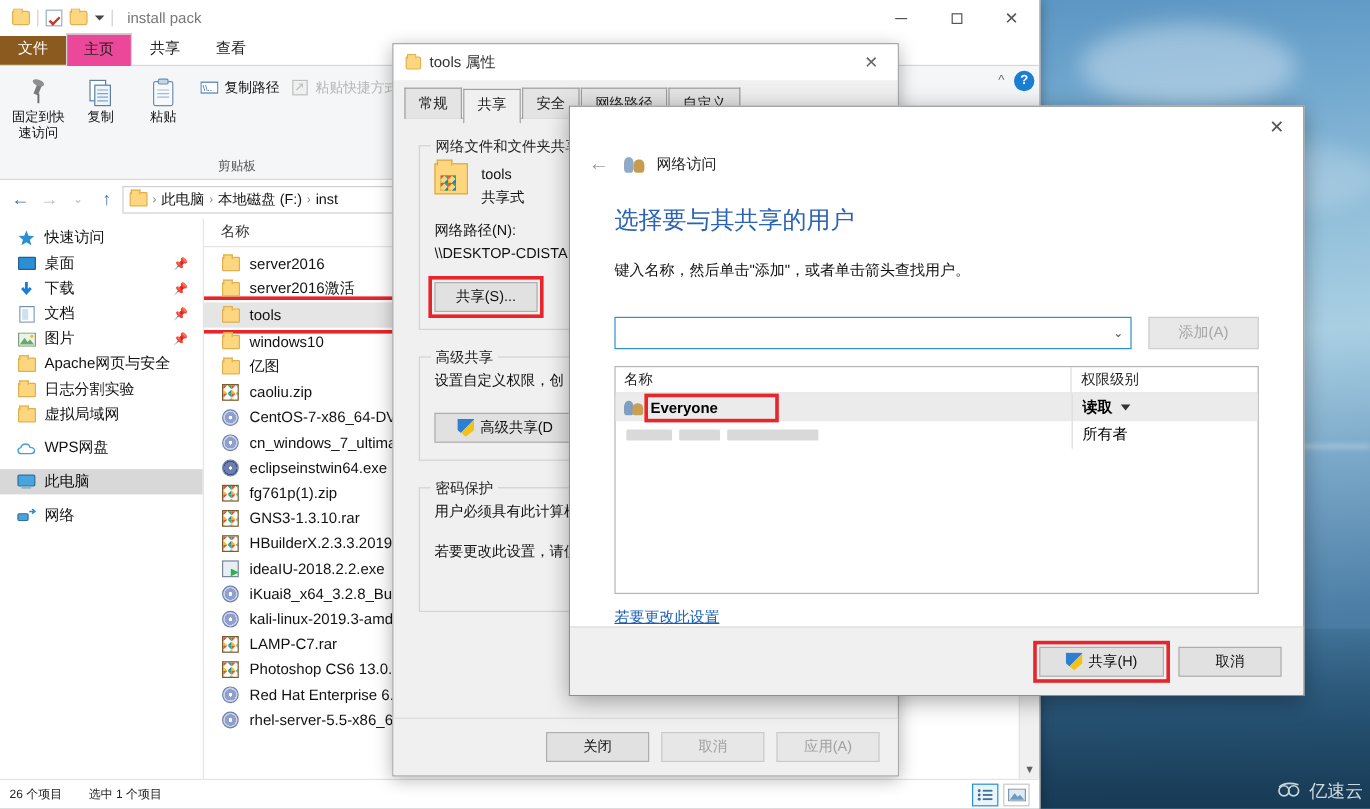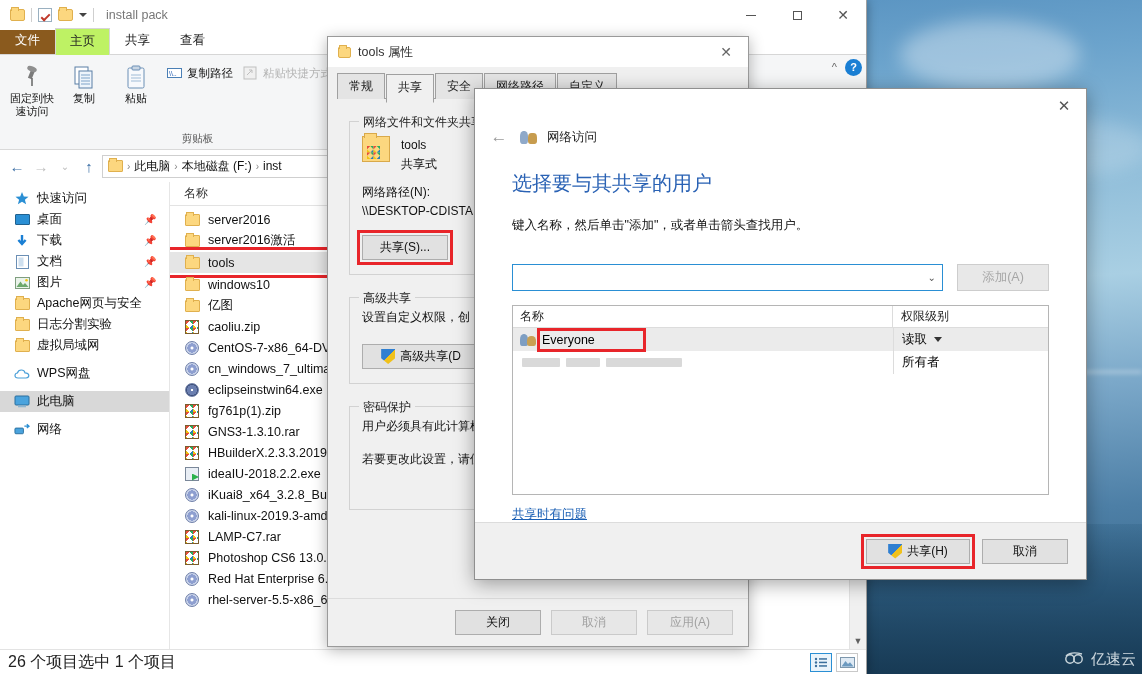--- a/index.html
+++ b/index.html
@@ -37,21 +37,21 @@
   .win-ctrls { position:absolute; right:0; top:0; display:flex; }
   .win-btn { width:46px;height:30px;display:flex;align-items:center;justify-content:center;color:#555;font-size:12px; }
   .glyph-min{width:10px;height:1px;background:#555;}
   .glyph-max{width:9px;height:9px;border:1px solid #555;}
   .glyph-x{font-size:14px;line-height:1;color:#555;}
 
   
   .ribbon-tabs { height:25px; display:flex; align-items:flex-end; background:#fff; border-bottom:1px solid #d6d6d6; }
   .rtab { padding:4px 14px 5px; font-size:12.5px; color:#222; border:1px solid transparent; border-bottom:none; }
   .rtab.file { background:#8a5a1e; color:#fff; }
-  .rtab.active { background:#bef264; border-color:#d6d6d6; position:relative; top:1px; }
+  .rtab.active { background:#ec4899; border-color:#d6d6d6; position:relative; top:1px; }
 
   .ribbon { height:95px; background:#f5f6f7; border-bottom:1px solid #d9d9d9; display:flex; position:relative; }
   .rgroup { display:flex; flex-direction:column; justify-content:space-between; padding:5px 6px 2px; border-right:1px solid #e1e1e1; }
   .rgroup-label{ font-size:10.5px; color:#555; text-align:center; padding-bottom:1px;}
   .rrow{display:flex;align-items:flex-start;}
   .rbtn{display:flex;flex-direction:column;align-items:center;width:52px;padding:2px 1px;color:#111;font-size:11px;line-height:13px;text-align:center;}
   .rbtn .ic{height:30px;display:flex;align-items:center;justify-content:center;}
   .rsmall{display:flex;align-items:center;gap:5px;font-size:11.5px;padding:2px 4px;color:#111;}
   .rsmall.dim{color:#b5b5b5;}
   .rsmall .ic{width:16px;height:16px;display:flex;align-items:center;justify-content:center;}
@@ -90,21 +90,21 @@
       linear-gradient(45deg,#f1c40f 25%,transparent 25%),
       linear-gradient(315deg,#2980b9 25%,transparent 25%);
       background-size:7px 7px;background-position:0 0,0 0,7px 7px,7px 7px;border:1px solid #7a5c2e;}
   .disc16{width:14px;height:14px;border-radius:50%;background:radial-gradient(circle at 50% 50%, #fff 0 18%, #8e9fd0 19% 55%, #c9d3ea 56% 80%, #7d8cbb 81% 100%);border:1px solid #6f7fa8;}
   .exe16{width:14px;height:14px;background:#e9eef5;border:1px solid #7a8799;position:relative;}
   .exe16:after{content:"";position:absolute;right:-1px;bottom:-1px;width:7px;height:7px;background:#2bb24c;clip-path:polygon(0 0,100% 50%,0 100%);}
   .vscroll{position:absolute;right:0;top:0;width:17px;bottom:0;background:#f0f0f0;border-left:1px solid #e3e3e3;}
   .vthumb{position:absolute;left:1px;right:1px;top:18px;height:120px;background:#cdcdcd;}
   .vs-arrow{position:absolute;left:0;right:0;height:17px;display:flex;align-items:center;justify-content:center;color:#606060;font-size:9px;}
 
-  .statusbar{height:25px;border-top:1px solid #e3e3e3;display:flex;align-items:center;padding:0 8px;font-size:16px;color:#222;background:#fff;position:relative;}
+  .statusbar{height:25px;border-top:1px solid #e3e3e3;display:flex;align-items:center;gap:22px;padding:0 8px;font-size:10px;color:#222;background:#fff;position:relative;}
   .view-toggles{position:absolute;right:8px;display:flex;gap:4px;}
   .vt{width:22px;height:19px;border:1px solid #c9c9c9;display:flex;align-items:center;justify-content:center;}
   .vt.on{border-color:#2a8fd4;background:#eaf4fb;}
 
   
   .propdlg{
     position:absolute;left:327px;top:36px;width:422px;height:611px;
     background:#f0f0f0;border:1px solid #9a9a9a;box-shadow:0 3px 14px rgba(0,0,0,0.30);
   }
   .prop-tb{height:30px;background:#fff;display:flex;align-items:center;padding:0 0 0 10px;}
@@ -155,21 +155,21 @@
   .pickrow{display:flex;gap:14px;align-items:center;}
   .combo{flex:1;height:27px;border:1px solid #2a8fd4;background:#fff;display:flex;align-items:center;padding:0 6px;position:relative;}
   .combo .cv{flex:1;font-size:12.5px;color:#111;}
   .combo .cc{color:#555;font-size:10px;}
   .addbtn{width:92px;height:27px;border:1px solid #cdcdcd;background:#e8e8e8;color:#a6a6a6;font-size:12.5px;display:flex;align-items:center;justify-content:center;}
   .usertbl{margin-top:14px;border:1px solid #b5b5b5;height:190px;background:#fff;}
   .ut-head{display:flex;height:22px;border-bottom:1px solid #dcdcdc;font-size:12px;color:#222;}
   .ut-head .c1{flex:1;display:flex;align-items:center;padding-left:7px;border-right:1px solid #dcdcdc;}
   .ut-head .c2{width:155px;display:flex;align-items:center;padding-left:8px;}
   .ut-row{display:flex;height:23px;font-size:12.5px;align-items:stretch;}
-  .ut-row.sel{background:#ebebeb;}
+  .ut-row.sel{background:#ebebeb;font-weight:bold;}
   .ut-row .c1{flex:1;display:flex;align-items:center;gap:6px;padding-left:7px;}
   .ut-row .c2{width:155px;display:flex;align-items:center;gap:7px;padding-left:8px;border-left:1px solid #dcdcdc;}
   .grp-ico{width:16px;height:14px;position:relative;flex:none;}
   .grp-ico:before{content:"";position:absolute;left:0;top:1px;width:8px;height:12px;border-radius:45% 45% 25% 25%;background:#7e9ec2;}
   .grp-ico:after{content:"";position:absolute;right:0;top:3px;width:9px;height:10px;border-radius:45% 45% 25% 25%;background:#c9a053;}
   .redact{height:9px;background:#d9d9d9;border-radius:1px;}
   .dd-car{width:0;height:0;border-left:4px solid transparent;border-right:4px solid transparent;border-top:5px solid #333;}
   .net-link{display:inline-block;margin-top:11px;font-size:12.5px;color:#1a5fb4;text-decoration:underline;}
   .net-footer{position:absolute;left:0;right:0;bottom:0;height:57px;background:#f0f0f0;border-top:1px solid #dcdcdc;display:flex;align-items:center;justify-content:flex-end;gap:12px;padding-right:18px;}
 
@@ -696,21 +696,21 @@
           <span class="redact" style="width:38px;margin-left:2px;"></span>
           <span class="redact" style="width:34px;"></span>
           <span class="redact" style="width:76px;"></span>
         </div>
         <div class="c2">
           <span>所有者</span>
         </div>
       </div>
     </div>
 
-    <a class="net-link">共享时有问题</a>
+    <a class="net-link">若要更改此设置</a>
   </div>
   <div class="net-footer">
     <button class="btn hl-red" style="min-width:104px;">
       <span class="shield"></span>
       <span>共享(H)</span>
     </button>
     <button class="btn" style="min-width:86px;">取消</button>
   </div>
 </div>
 

